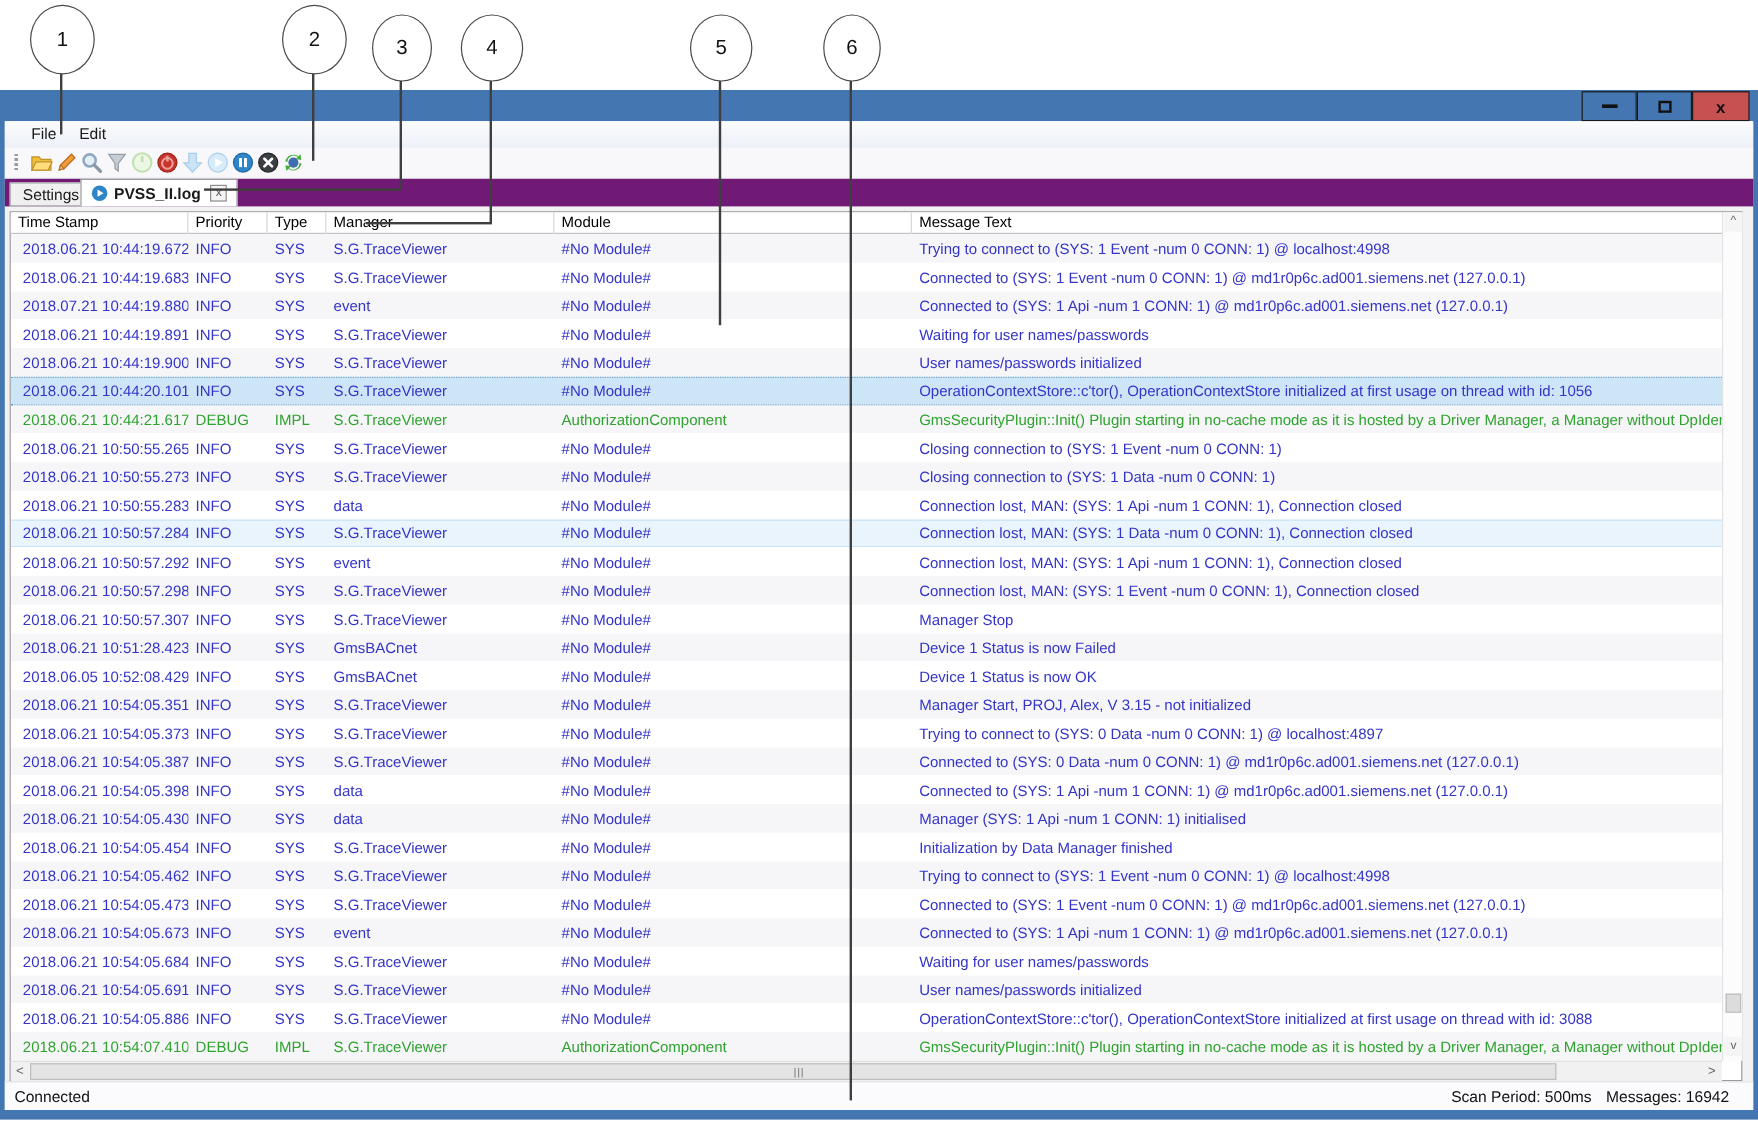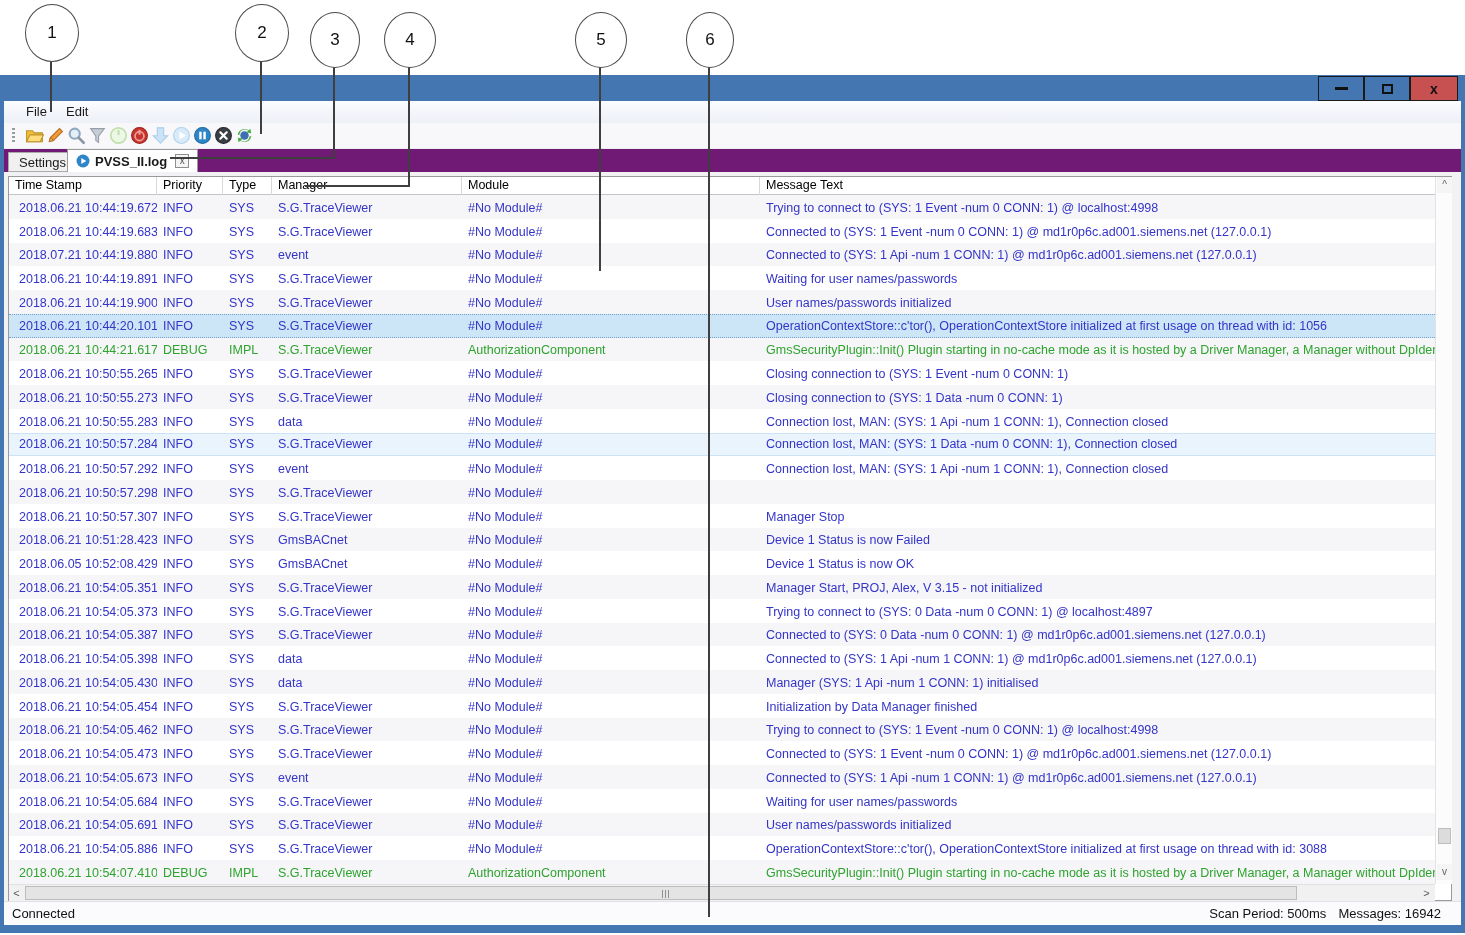--- a/index.html
+++ b/index.html
@@ -281,20 +281,21 @@
         <div class="cell c3" style="width: 190px;">event</div>
         <div class="cell c4" style="width: 298px;">#No Module#</div>
         <div class="cell c5" style="flex: 1 1 0%;">Connection lost, MAN: (SYS: 1 Api -num 1 CONN: 1), Connection closed</div>
       </div>
       <div class="trow info">
         <div class="cell c0" style="width: 148px;">2018.06.21 10:50:57.298</div>
         <div class="cell c1" style="width: 66px;">INFO</div>
         <div class="cell c2" style="width: 49px;">SYS</div>
         <div class="cell c3" style="width: 190px;">S.G.TraceViewer</div>
         <div class="cell c4" style="width: 298px;">#No Module#</div>
+        <div class="cell c5" style="flex: 1 1 0%;">Connection lost, MAN: (SYS: 1 Event -num 0 CONN: 1), Connection closed</div>
       </div>
       <div class="trow info">
         <div class="cell c0" style="width: 148px;">2018.06.21 10:50:57.307</div>
         <div class="cell c1" style="width: 66px;">INFO</div>
         <div class="cell c2" style="width: 49px;">SYS</div>
         <div class="cell c3" style="width: 190px;">S.G.TraceViewer</div>
         <div class="cell c4" style="width: 298px;">#No Module#</div>
         <div class="cell c5" style="flex: 1 1 0%;">Manager Stop</div>
       </div>
       <div class="trow info">

